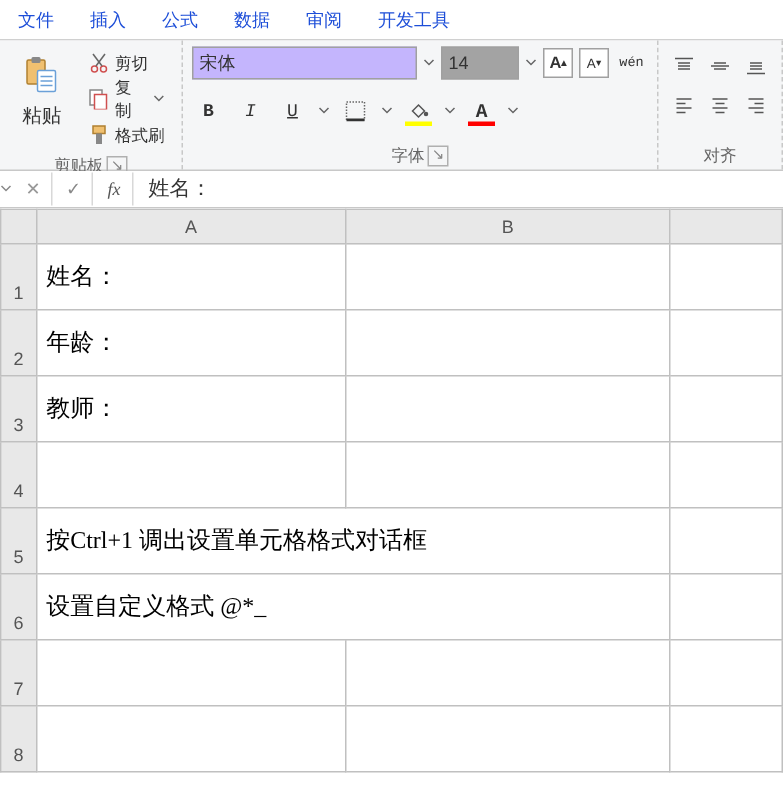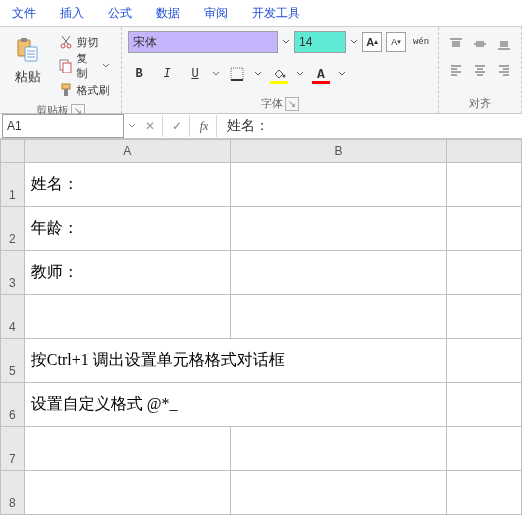--- a/index.html
+++ b/index.html
@@ -14,21 +14,21 @@
 .big-btn{display:flex;flex-direction:column;align-items:center;justify-content:center;width:42px;height:58px;border:1px solid transparent;border-radius:3px;cursor:pointer}
 .big-btn .ico{width:28px;height:28px;display:flex;align-items:center;justify-content:center}
 .big-btn .lbl{font-size:13px;margin-top:4px;color:#333}
 .stack{display:flex;flex-direction:column;gap:2px}
 .small-btn{display:flex;align-items:center;gap:4px;padding:1px 4px;cursor:pointer;height:18px;border:1px solid transparent;border-radius:2px}
 .small-btn .sico{width:14px;height:14px;display:flex;align-items:center;justify-content:center}
 .small-btn .slbl{font-size:11px}
 .drop{width:8px;height:8px;color:#666}
 .font-row{display:flex;align-items:center;gap:4px;margin-bottom:6px}
 .font-name{width:140px;height:20px;border:1px solid #a0a0a0;background:#c4b5fd;display:flex;align-items:center;padding:0 4px;font-size:12px;font-family:SimSun}
-.font-size{width:42px;height:20px;border:1px solid #a0a0a0;background:#5eead4;display:flex;align-items:center;padding:0 4px;font-size:12px}
+.font-size{width:42px;height:20px;border:1px solid #a0a0a0;background:#a3a3a3;display:flex;align-items:center;padding:0 4px;font-size:12px}
 .sq{width:18px;height:18px;border:1px solid #a0a0a0;background:#fff;display:flex;align-items:center;justify-content:center;cursor:pointer;font-size:11px}
 .font-ctrls{display:flex;align-items:center;gap:6px}
 .fc{width:20px;height:20px;display:flex;align-items:center;justify-content:center;cursor:pointer;border:1px solid transparent;border-radius:2px;font-family:Liberation Mono, monospace}
 .align-ctrls{display:flex;flex-direction:column;gap:4px;padding-top:2px}
 .align-row{display:flex;gap:2px}
 .fc-u{position:relative}
 .fc-u::after{content:'';position:absolute;left:2px;right:2px;bottom:1px;height:3px}
 .namebox-row{display:flex;align-items:center;height:24px;background:#fff;border-bottom:1px solid #c8c8c8;gap:2px}
 .namebox-input{width:112px;height:22px;border:1px solid #a0a0a0;margin:0 2px;padding:0 4px;font-size:12px;display:flex;align-items:center;background:#fff}
 .fx-btn{width:24px;height:22px;display:flex;align-items:center;justify-content:center;border-right:1px solid #d8d8d8;cursor:pointer;color:#888}
@@ -237,23 +237,20 @@
           </div>
         </div>
       </div>
       <div class="group-title">
           <span>对齐</span>
         </div>
     </div>
   </div>
 
   <div class="namebox-row">
-    <div class="namebox-input">
-        <span>A1</span>
-      </div>
     <svg class="drop" viewBox="0 0 8 8" width="10" height="10">
         <path d="M1 2 L4 5 L7 2" fill="none" stroke="#888"></path>
       </svg>
     <div class="fx-btn x">✕</div>
     <div class="fx-btn">✓</div>
     <div class="fx-btn fx">fx</div>
     <div class="fx-val">姓名：</div>
   </div>
 
   <div class="grid-wrap">

